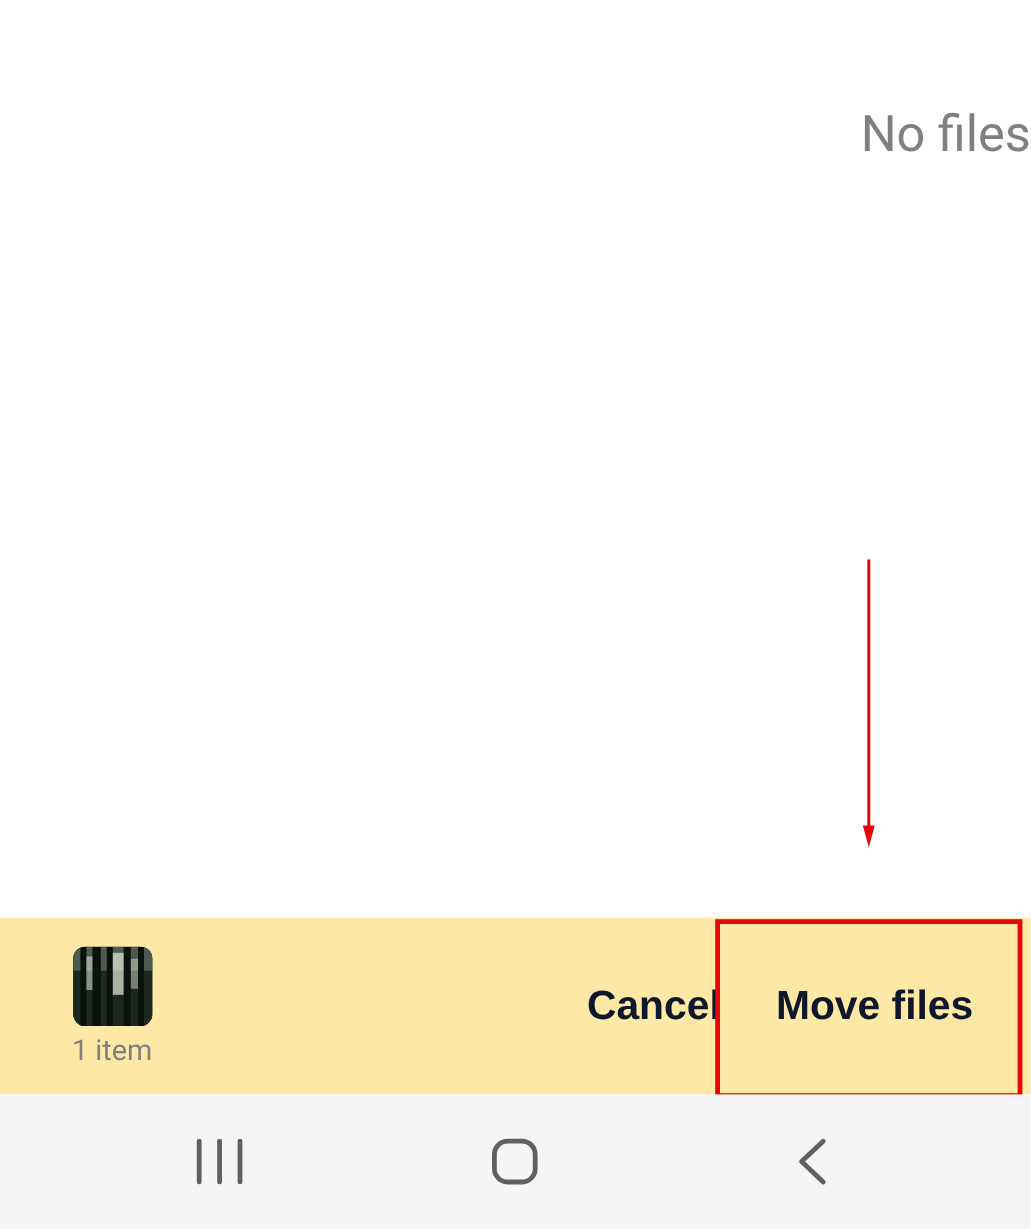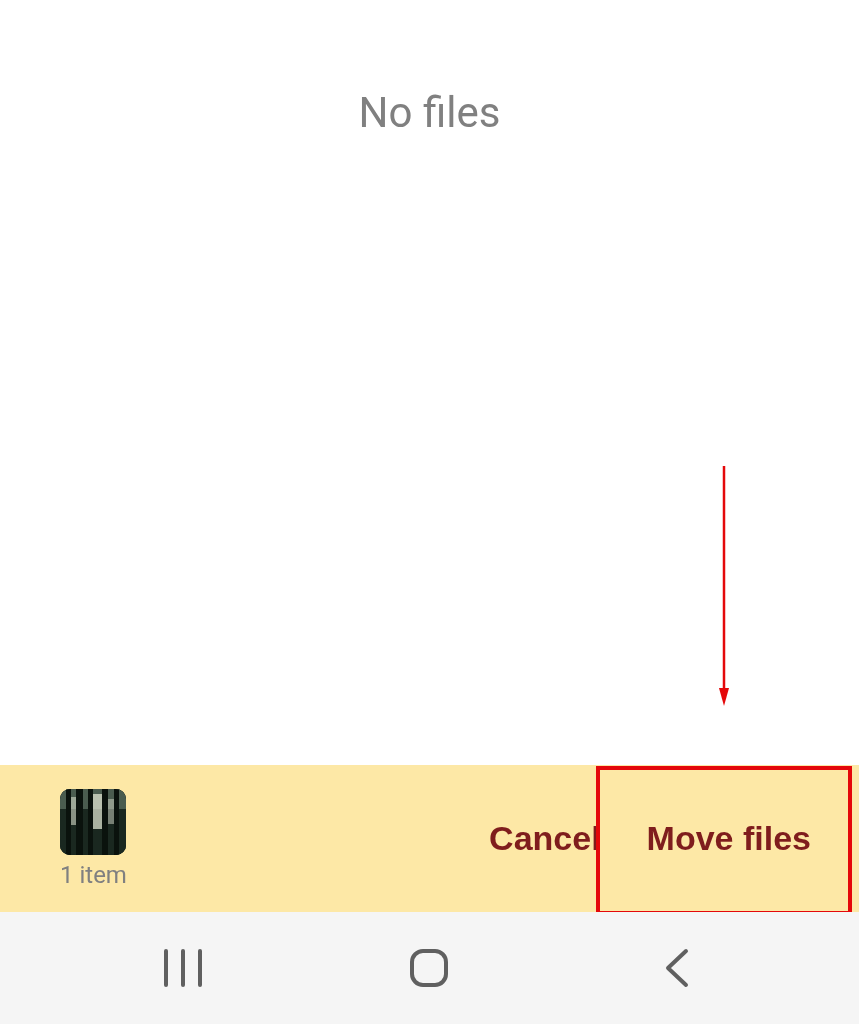--- a/index.html
+++ b/index.html
@@ -13,21 +13,21 @@
       height: 1024px;
       font-family: -apple-system, BlinkMacSystemFont, 'Segoe UI', Roboto, sans-serif;
       background: #ffffff;
       position: relative;
       overflow: hidden;
     }
     
     .empty-state {
       width: 100%;
       padding-top: 88px;
-      text-align: center;
+      text-align: right;
     }
     
     .empty-state-text {
       color: #808080;
       font-size: 42px;
       font-weight: 400;
     }
     
     .arrow-annotation {
       position: absolute;
@@ -46,21 +46,21 @@
       height: 147px;
       background: #fde8a6;
       display: flex;
       align-items: center;
       padding: 0 20px 0 60px;
     }
     
     .thumbnail-container {
       display: flex;
       flex-direction: column;
-      align-items: center;
+      align-items: flex-end;
       gap: 6px;
     }
     
     .thumbnail {
       width: 66px;
       height: 66px;
       border-radius: 10px;
       overflow: hidden;
       position: relative;
       background: #1a2820;
@@ -80,21 +80,21 @@
     .actions {
       margin-left: auto;
       display: flex;
       align-items: center;
       height: 100%;
     }
     
     .btn {
       font-size: 34px;
       font-weight: 600;
-      color: #7f1d1d;
+      color: #0f172a;
       background: transparent;
       border: none;
       cursor: pointer;
       height: 100%;
       display: flex;
       align-items: center;
       justify-content: center;
     }
     
     .btn-cancel {

